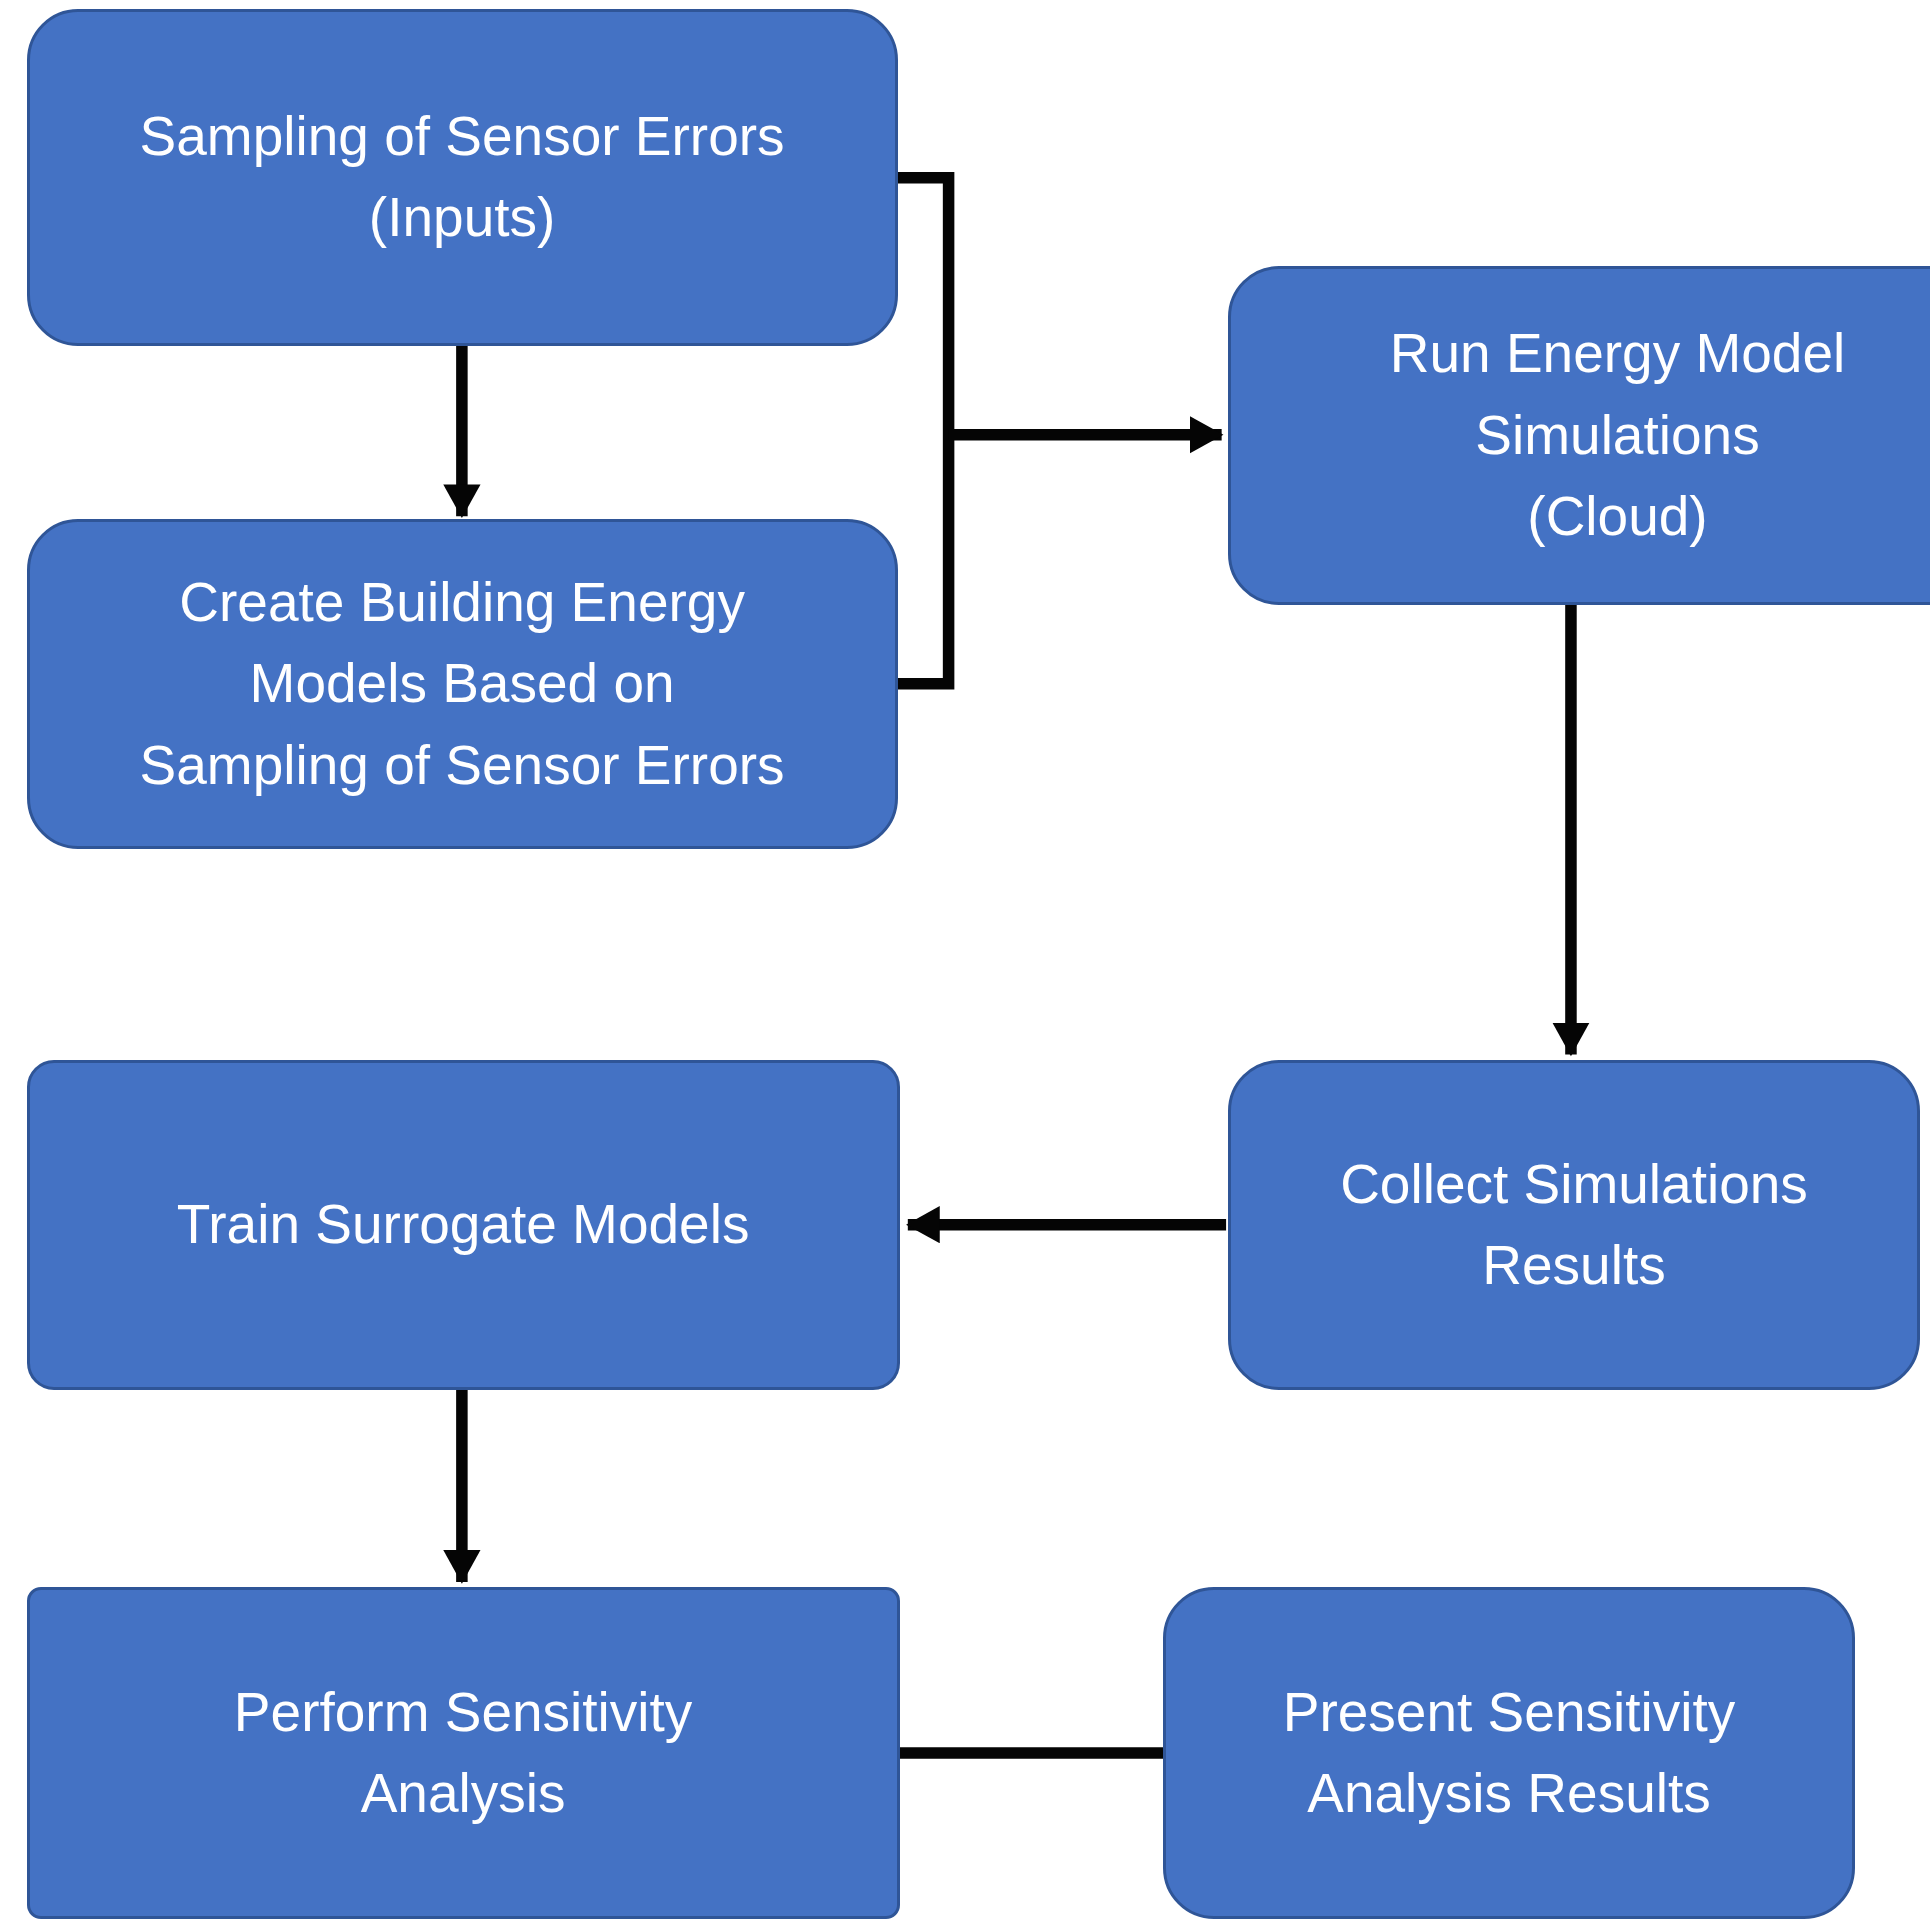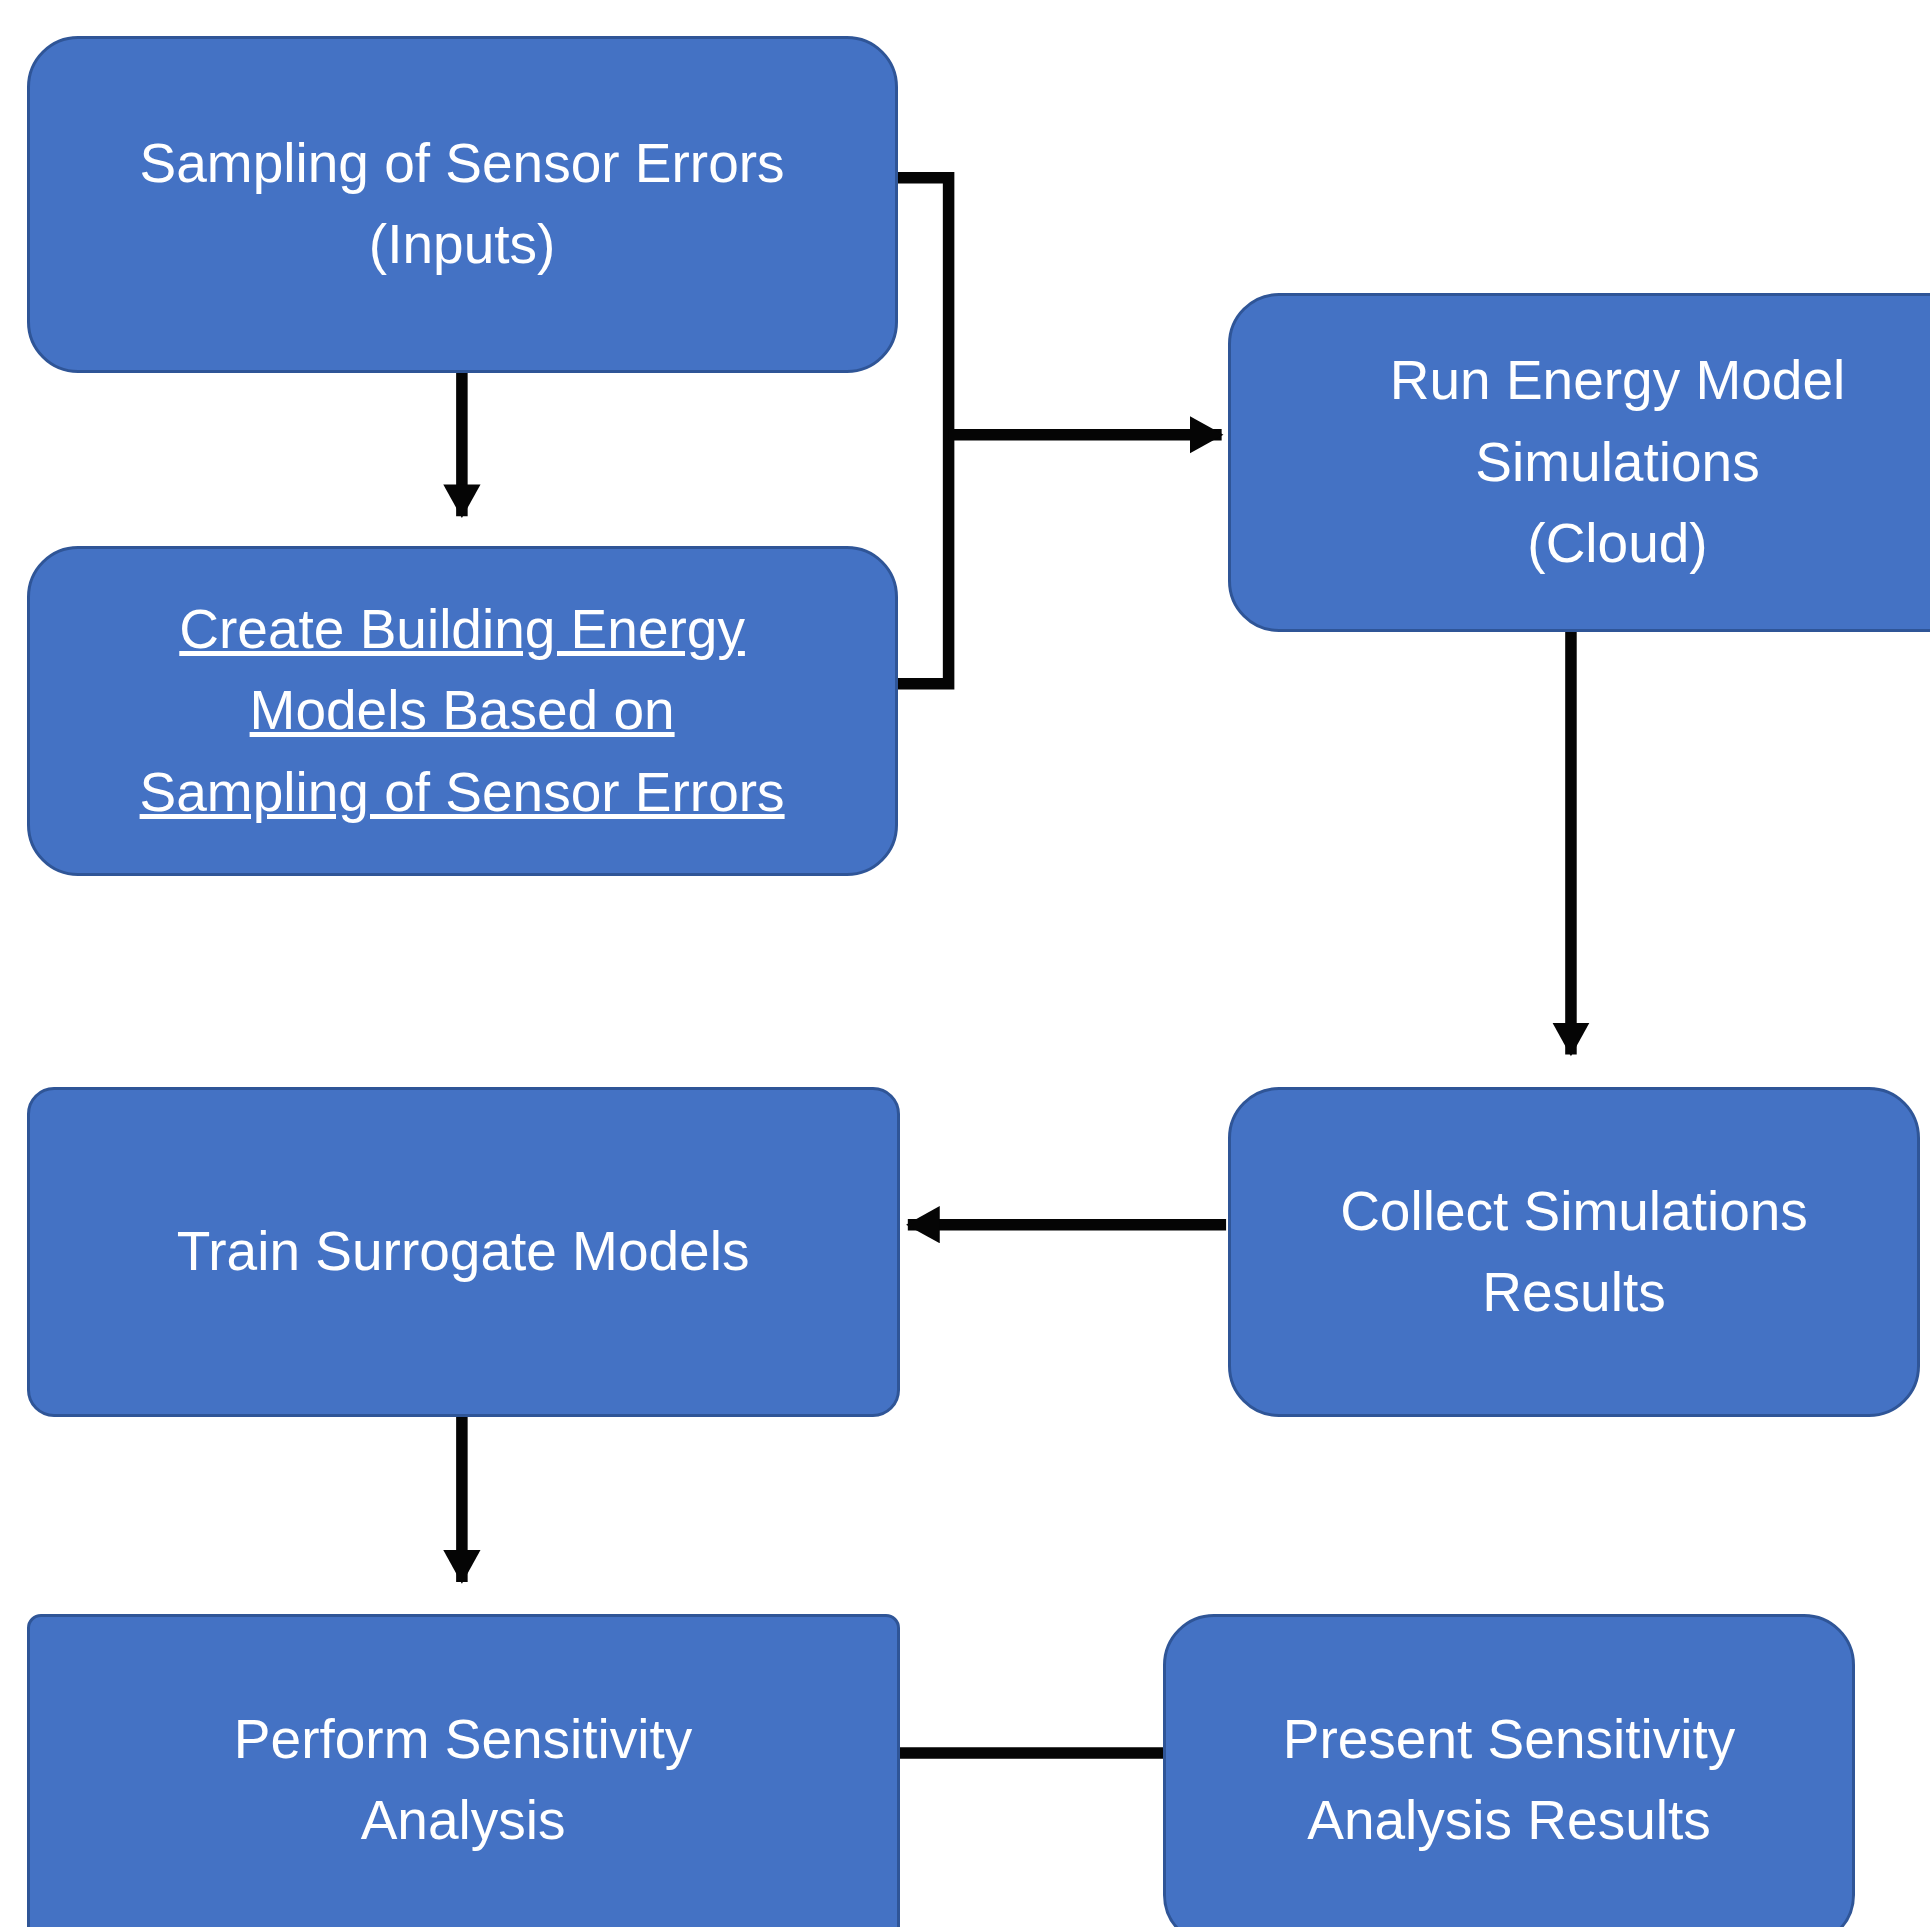--- a/index.html
+++ b/index.html
@@ -36,28 +36,27 @@
     border: 3.5px solid #2f5597;
     border-radius: 51px;
     color: #ffffff;
     display: flex;
     align-items: center;
     justify-content: center;
     text-align: center;
     font-size: 55px;
     line-height: 1.48;
     padding: 8.9px 23px;
-    margin-top: 27px;
   }
   .node .node-label {
     white-space: pre-line;
   }
   
   .n1 { left: 26.6px;   top: 8.9px;   width: 871px; height: 337px; }
-  .n2 { left: 26.6px;   top: 519px;  width: 871px; height: 330px; text-decoration: underline; }
+  .n2 { left: 26.6px;   top: 519px;  width: 871px; height: 330px; }
   .n5 { left: 26.6px;   top: 1060px; width: 873px; height: 330px; border-radius: 27px; }
   .n6 { left: 26.6px;   top: 1587px; width: 873px; height: 332px; border-radius: 14px; }
   
   .n3 { left: 1228px; top: 266px;  width: 779px; height: 339px; }
   .n4 { left: 1228px; top: 1060px; width: 692px; height: 330px; }
   .n7 { left: 1163px; top: 1587px; width: 692px; height: 332px; }
 </style>
 </head>
 <body>
 

